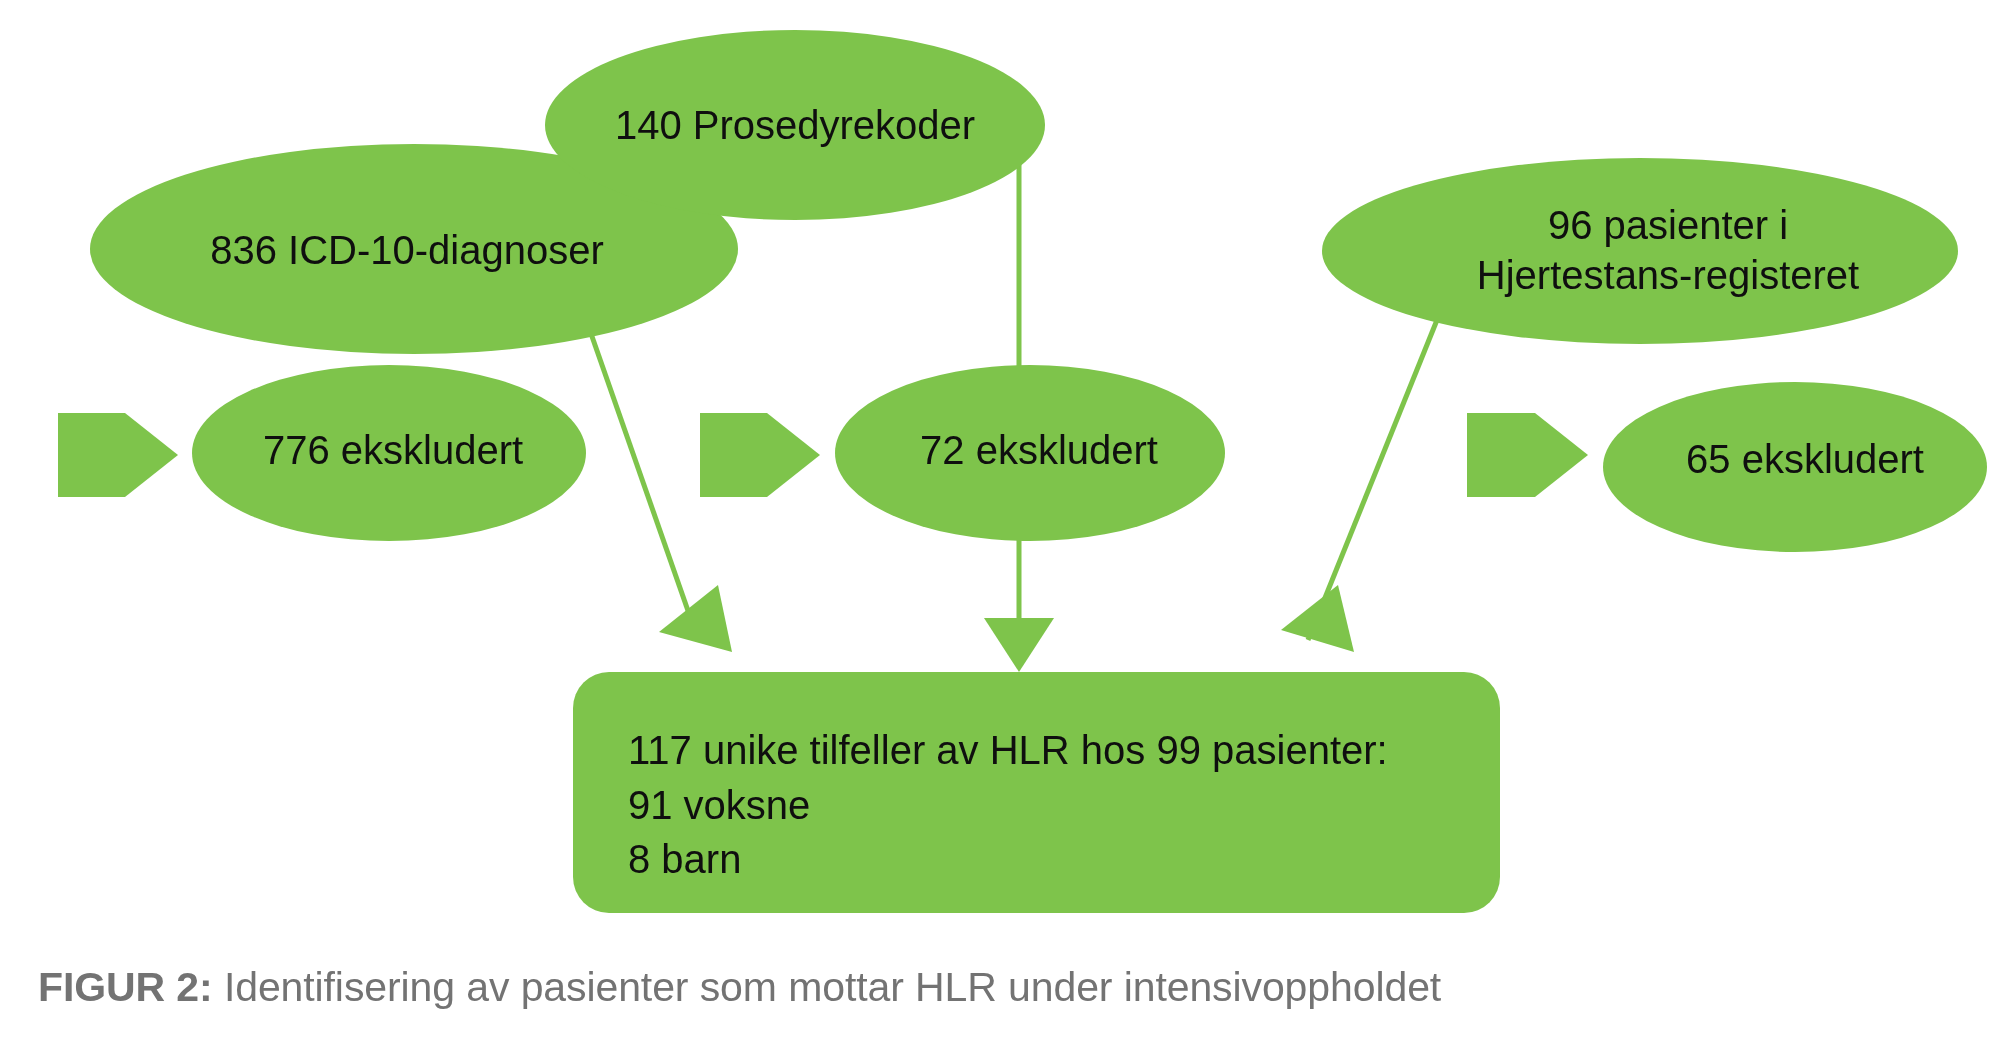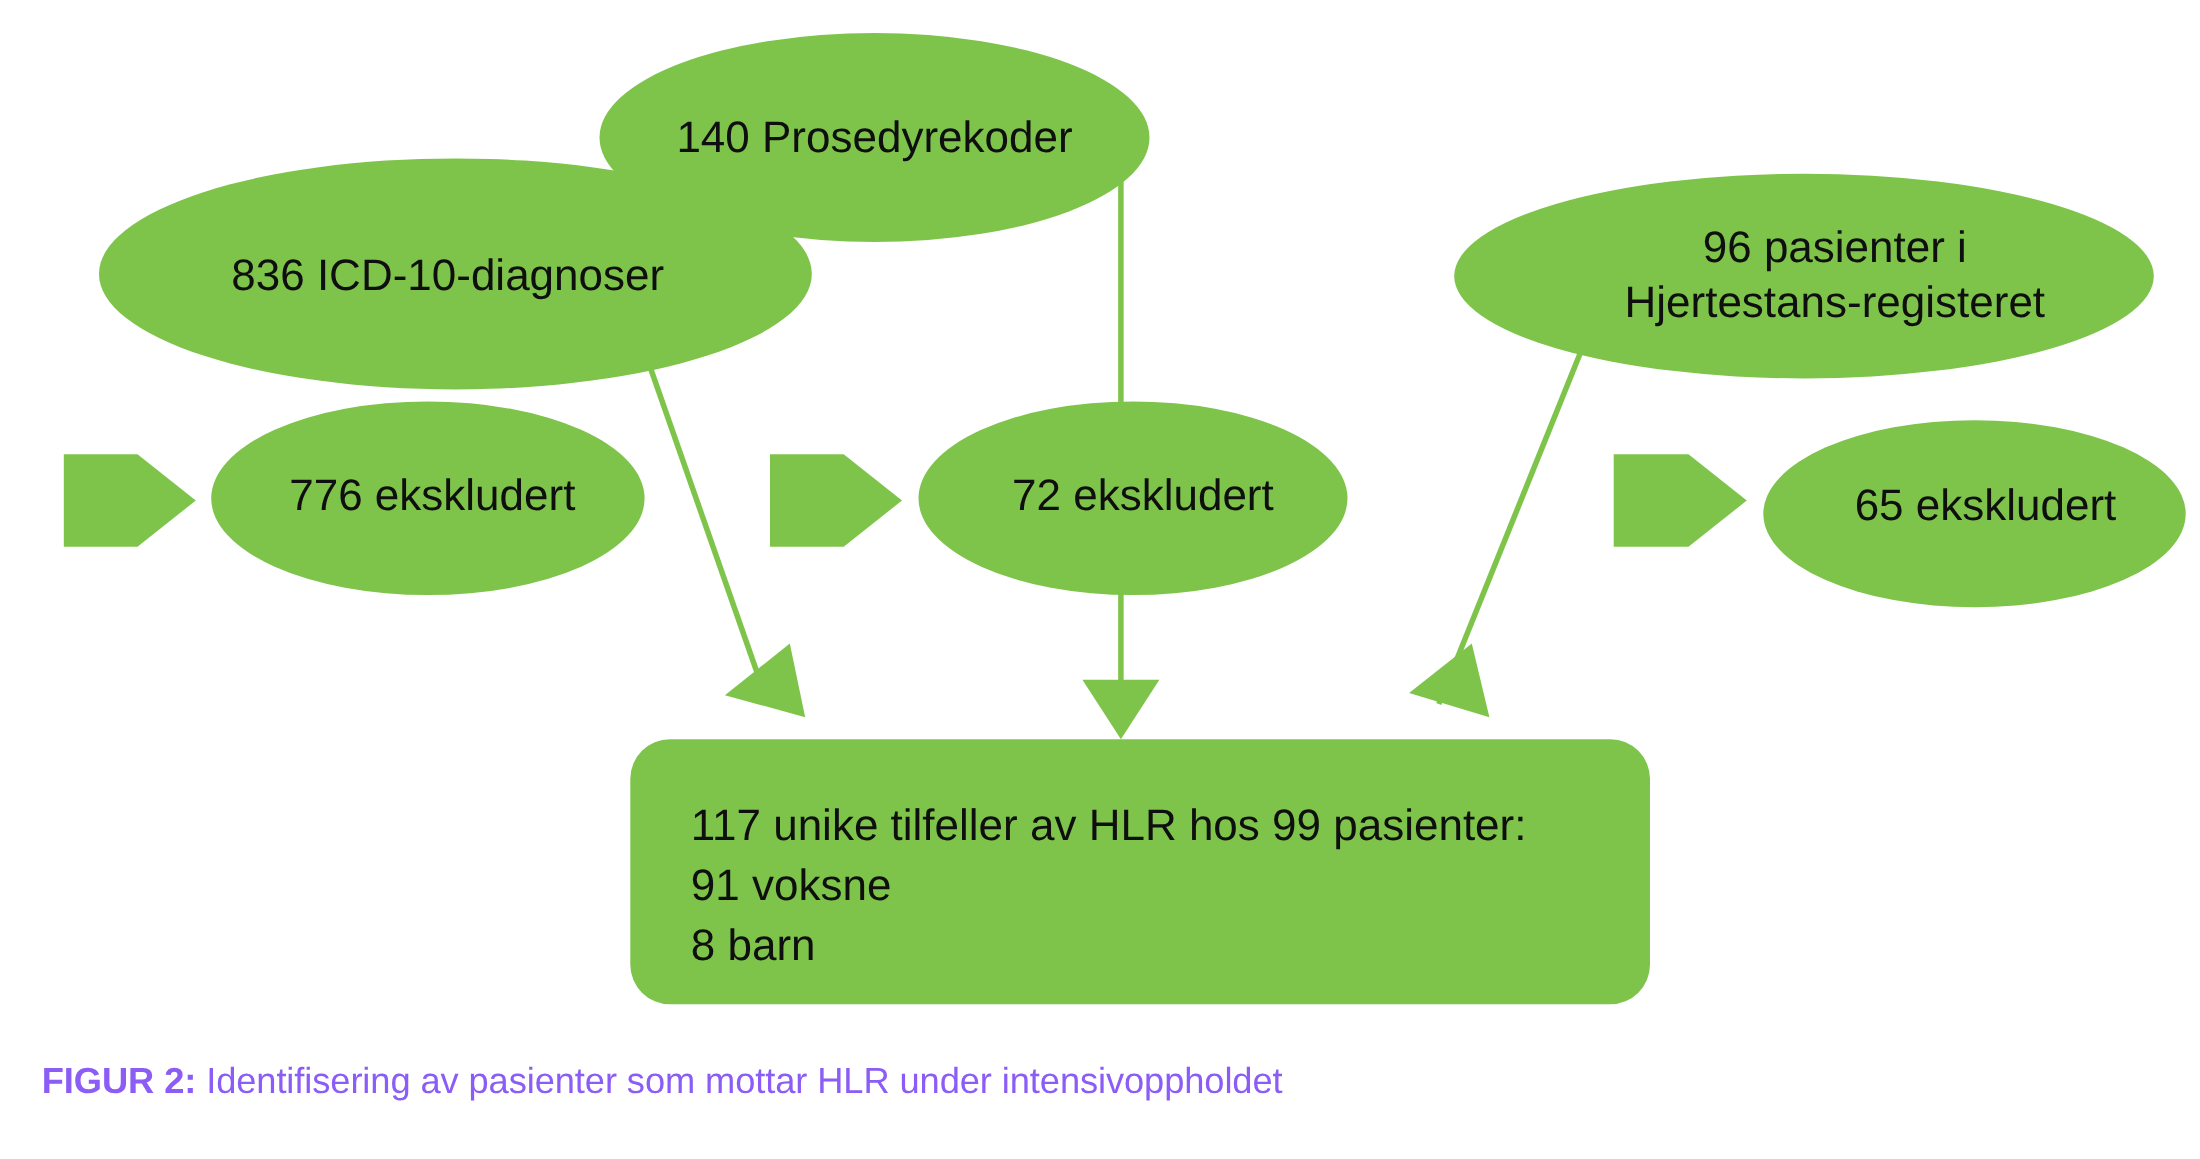--- a/index.html
+++ b/index.html
@@ -52,23 +52,23 @@
   }
   .node-text.left-aligned {
     text-anchor: start;
   }
   
   #figure-caption {
     position: absolute;
     left: 38px;
     top: 962px;
     width: 1930px;
-    font-size: 33px;
+    font-size: 41px;
     line-height: 1.25;
-    color: #8b5cf6;
+    color: #737373;
     letter-spacing: -0.1px;
     white-space: nowrap;
   }
   #figure-caption .caption-label {
     font-weight: bold;
   }
   #figure-caption .caption-text {
     font-weight: normal;
   }
 </style>

